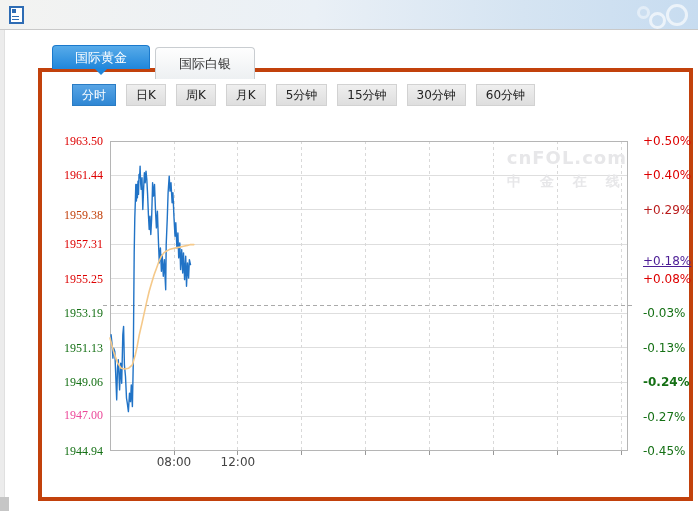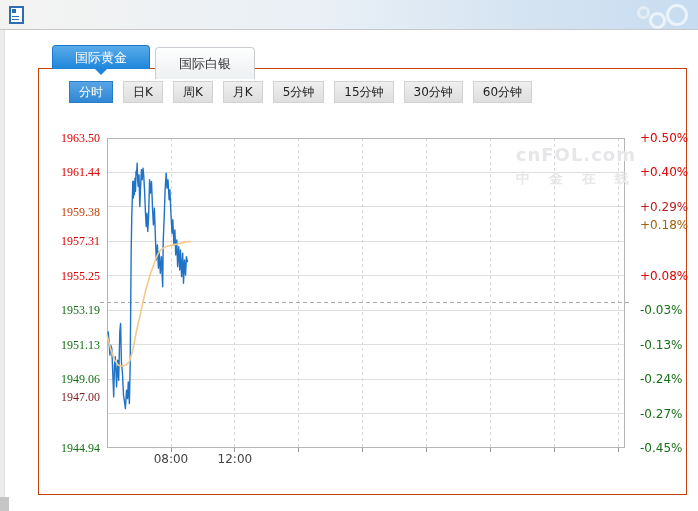--- a/index.html
+++ b/index.html
@@ -32,28 +32,28 @@
   .tab.active{left:52px;top:45px;width:98px;height:24px;
        background:linear-gradient(#58abe9,#1f86db);color:#fff;font-weight:normal;
        border:1px solid #1a79cc;border-bottom:none;}
   .tab.active::after{content:'';position:absolute;left:50%;bottom:-6px;margin-left:-6px;
        border:6px solid transparent;border-top:6px solid #1f86db;border-bottom:none;}
   .tab.inactive{left:155px;top:47px;width:100px;height:32px;
        background:linear-gradient(#fefefe,#edf0f2);color:#333;
        border:1px solid #c9cdd1;border-bottom:none;}
   
   .panel{position:absolute;left:38px;top:68px;width:647px;height:425px;
-       border:1px solid #c2410c;background:#fff;z-index:1;}
+       border:4px solid #c2410c;background:#fff;z-index:1;}
   
   .periods{position:absolute;left:30px;top:12px;display:flex;gap:10px;}
   .pbtn{height:22px;padding:0 9px;display:flex;align-items:center;font-size:12px;color:#222;
        background:linear-gradient(#efefef,#dedede);border:1px solid #d2d2d2;cursor:pointer;box-sizing:border-box;}
   .pbtn.active{background:linear-gradient(#58a5e5,#2f87d4);border-color:#2a7cc4;color:#fff;}
   
-  .plot{position:absolute;left:68px;top:69px;width:518px;height:310px;cursor:crosshair;padding-left:12px;}
+  .plot{position:absolute;left:68px;top:69px;width:518px;height:310px;cursor:crosshair;}
   .plot svg{position:absolute;left:0;top:0;overflow:visible;}
   .watermark{position:absolute;top:8px;right:1px;text-align:center;color:#e7e7e9;pointer-events:none;line-height:1;}
   .wm1{font-size:18px;font-weight:bold;letter-spacing:1px;}
   .wm2{font-size:14px;font-weight:bold;letter-spacing:7px;margin-top:7px;white-space:nowrap;}
   
   .left-axis{position:absolute;left:0;top:69px;width:63px;height:312px;font-family:Liberation Serif, serif;}
   .ytick{position:absolute;right:2px;transform:translateY(-50%);font-size:12px;white-space:nowrap;}
   .right-axis{position:absolute;left:596px;top:69px;width:50px;height:312px;}
   .ptick{position:absolute;left:5px;transform:translateY(-50%);font-size:12px;white-space:nowrap;}
   .x-axis{position:absolute;left:68px;top:383px;width:518px;height:16px;}
@@ -93,21 +93,21 @@
 
   <div class="left-axis" id="left-axis">
       <div class="ytick" style="top: 0px; color: rgb(221, 0, 0);">1963.50</div>
       <div class="ytick" style="top: 34.4073px; color: rgb(221, 0, 0);">1961.44</div>
       <div class="ytick" style="top: 74px; color: #c2410c;">1959.38</div>
       <div class="ytick" style="top: 103.389px; color: rgb(221, 0, 0);">1957.31</div>
       <div class="ytick" style="top: 137.796px; color: rgb(221, 0, 0);">1955.25</div>
       <div class="ytick" style="top: 172.204px; color: rgb(21, 112, 21);">1953.19</div>
       <div class="ytick" style="top: 206.611px; color: rgb(21, 112, 21);">1951.13</div>
       <div class="ytick" style="top: 241.185px; color: rgb(21, 112, 21);">1949.06</div>
-      <div class="ytick" style="top: 259px; color: #7f1d1d;">1947.00</div>
+      <div class="ytick" style="top: 274px; color: #ec4899;">1947.00</div>
       <div class="ytick" style="top: 310px; color: rgb(21, 112, 21);">1944.94</div>
     </div>
 
   <div class="plot">
     <svg id="chart-svg" width="518" height="310" viewBox="0 0 518 310">
         <line x1="0" x2="518" y1="34.4" y2="34.4" stroke="#dedede" stroke-width="1" shape-rendering="crispEdges"></line>
         <line x1="0" x2="518" y1="68.8" y2="68.8" stroke="#dedede" stroke-width="1" shape-rendering="crispEdges"></line>
         <line x1="0" x2="518" y1="103.4" y2="103.4" stroke="#dedede" stroke-width="1" shape-rendering="crispEdges"></line>
         <line x1="0" x2="518" y1="137.8" y2="137.8" stroke="#dedede" stroke-width="1" shape-rendering="crispEdges"></line>
         <line x1="0" x2="518" y1="172.2" y2="172.2" stroke="#dedede" stroke-width="1" shape-rendering="crispEdges"></line>
@@ -138,25 +138,25 @@
     <div class="watermark">
       <div class="wm1">cnFOL.com</div>
       <div class="wm2">中 金 在 线</div>
     </div>
   </div>
 
   <div class="right-axis" id="right-axis">
       <div class="ptick" style="top: 0px; color: rgb(221, 0, 0);">+0.50%</div>
       <div class="ptick" style="top: 34.4073px; color: rgb(221, 0, 0);">+0.40%</div>
       <div class="ptick" style="top: 68.8147px; color: #b91c1c;">+0.29%</div>
-      <div class="ptick" style="top: 87px; color: #a16207;">+0.18%</div>
+      <div class="ptick" style="top: 120px; color: #4c1d95; text-decoration: underline;">+0.18%</div>
       <div class="ptick" style="top: 137.796px; color: rgb(221, 0, 0);">+0.08%</div>
       <div class="ptick" style="top: 172.204px; color: rgb(21, 112, 21);">-0.03%</div>
       <div class="ptick" style="top: 206.611px; color: rgb(21, 112, 21);">-0.13%</div>
-      <div class="ptick" style="top: 241.185px; color: rgb(21, 112, 21);">-0.24%</div>
+      <div class="ptick" style="top: 241.185px; color: rgb(21, 112, 21); font-weight: bold;">-0.24%</div>
       <div class="ptick" style="top: 275.593px; color: rgb(21, 112, 21);">-0.27%</div>
       <div class="ptick" style="top: 310px; color: rgb(21, 112, 21);">-0.45%</div>
     </div>
   <div class="x-axis" id="x-axis">
       <div class="xtick" style="left: 63.9506px; text-align: right;">08:00</div>
       <div class="xtick" style="left: 127.901px;">12:00</div>
     </div>
 </section>
 
 </body></html>

